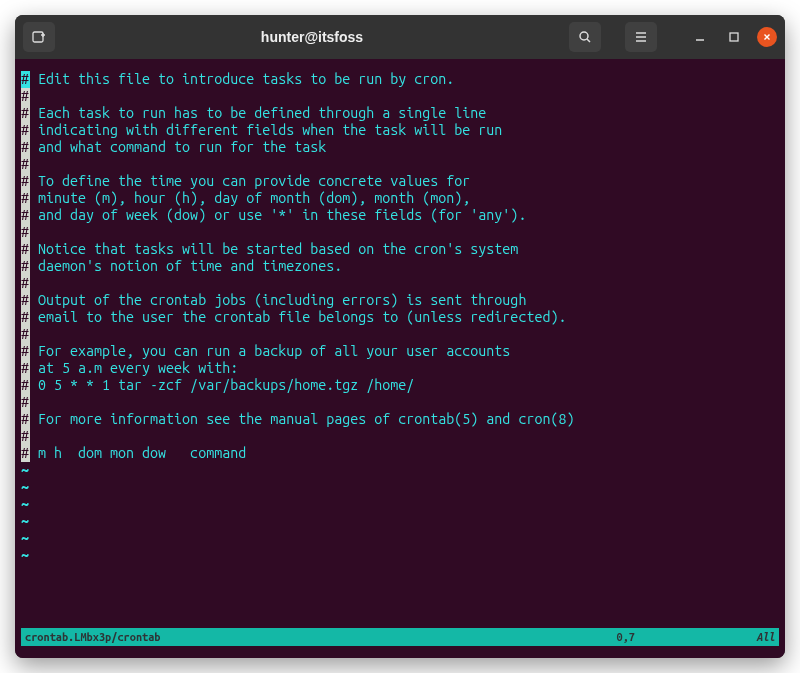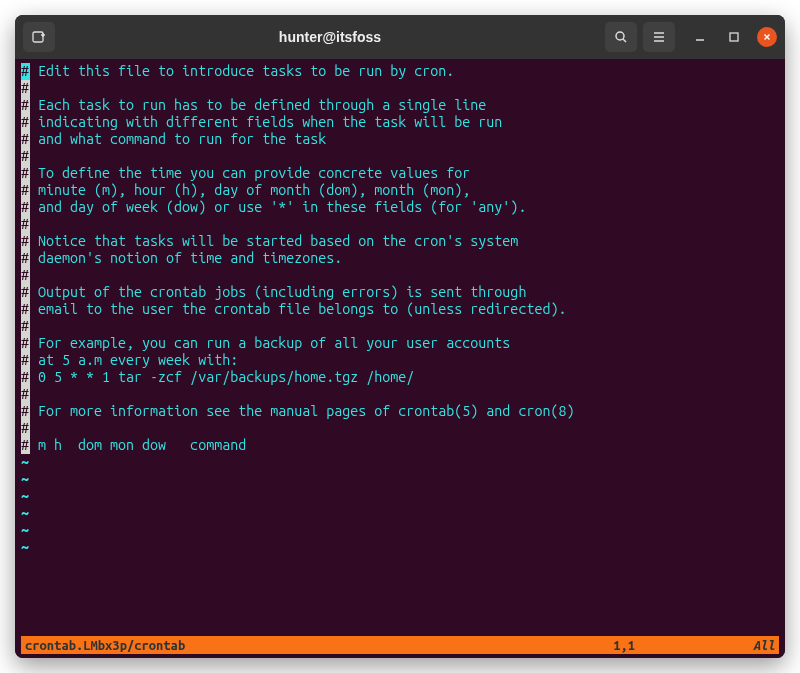--- a/index.html
+++ b/index.html
@@ -13,21 +13,21 @@
       overflow: hidden;
       display: flex;
       flex-direction: column;
     }
     .titlebar {
       height: 44px;
       background: #333333;
       display: flex;
       align-items: center;
       padding: 16px 8px;
-      gap: 6px;
+      gap: 24px;
     }
     .tb-btn {
       width: 32px;
       height: 30px;
       background: #404040;
       border-radius: 5px;
       display: flex;
       align-items: center;
       justify-content: center;
     }
@@ -43,21 +43,21 @@
     .wc-item { width: 22px; height: 22px; display: flex; align-items: center; justify-content: center; }
     .wc-close {
       width: 20px; height: 20px;
       background: #e95420;
       border-radius: 50%;
       display: flex; align-items: center; justify-content: center;
     }
     .terminal {
       flex: 1;
       background: #300a24;
-      padding: 4px 6px;
+      padding: 12px 6px;
       font-family: "Ubuntu Mono", "DejaVu Sans Mono", monospace;
       font-size: 14.3px;
       line-height: 17px;
       color: #34e2e2;
       position: relative;
       display: flex;
       flex-direction: column;
     }
     .content { flex: 0 0 auto; white-space: pre; }
     .line { display: block; }
@@ -70,27 +70,27 @@
     }
     .cursor-hash {
       display: inline-block;
       width: 9px;
       background: #34e2e2;
       color: #300a24;
     }
     .tilde { color: #34e2e2; font-weight: bold; }
     .status {
       margin-top: auto;
-      background: #f97316;
+      background: #14b8a6;
       color: #2e3436;
       font-weight: bold;
       display: flex;
       padding: 0 4px;
       font-family: "Ubuntu Mono", monospace;
-      font-size: 13px;
+      font-size: 11px;
       line-height: 18px;
     }
     .status-file { flex: 1; }
     .status-pos { width: 140px; }
     .status-all { text-align: right; font-style: italic; }
   </style>
 </head>
 <body>
 
 <div class="window">
@@ -133,17 +133,17 @@
           <line x1="9" y1="3" x2="3" y2="9" stroke="#fff" stroke-width="1.6"></line>
         </svg>
       </div>
     </div>
   </div>
 
   <div class="terminal">
     <div class="content" id="content"><span class="line"><span class="cursor-hash">#</span><span> Edit this file to introduce tasks to be run by cron.</span></span><span class="line"><span class="hash-col">#</span><span> </span></span><span class="line"><span class="hash-col">#</span><span> Each task to run has to be defined through a single line</span></span><span class="line"><span class="hash-col">#</span><span> indicating with different fields when the task will be run</span></span><span class="line"><span class="hash-col">#</span><span> and what command to run for the task</span></span><span class="line"><span class="hash-col">#</span><span> </span></span><span class="line"><span class="hash-col">#</span><span> To define the time you can provide concrete values for</span></span><span class="line"><span class="hash-col">#</span><span> minute (m), hour (h), day of month (dom), month (mon),</span></span><span class="line"><span class="hash-col">#</span><span> and day of week (dow) or use '*' in these fields (for 'any').</span></span><span class="line"><span class="hash-col">#</span><span> </span></span><span class="line"><span class="hash-col">#</span><span> Notice that tasks will be started based on the cron's system</span></span><span class="line"><span class="hash-col">#</span><span> daemon's notion of time and timezones.</span></span><span class="line"><span class="hash-col">#</span><span> </span></span><span class="line"><span class="hash-col">#</span><span> Output of the crontab jobs (including errors) is sent through</span></span><span class="line"><span class="hash-col">#</span><span> email to the user the crontab file belongs to (unless redirected).</span></span><span class="line"><span class="hash-col">#</span><span> </span></span><span class="line"><span class="hash-col">#</span><span> For example, you can run a backup of all your user accounts</span></span><span class="line"><span class="hash-col">#</span><span> at 5 a.m every week with:</span></span><span class="line"><span class="hash-col">#</span><span> 0 5 * * 1 tar -zcf /var/backups/home.tgz /home/</span></span><span class="line"><span class="hash-col">#</span><span> </span></span><span class="line"><span class="hash-col">#</span><span> For more information see the manual pages of crontab(5) and cron(8)</span></span><span class="line"><span class="hash-col">#</span><span> </span></span><span class="line"><span class="hash-col">#</span><span> m h  dom mon dow   command</span></span><span class="line tilde">~</span><span class="line tilde">~</span><span class="line tilde">~</span><span class="line tilde">~</span><span class="line tilde">~</span><span class="line tilde">~</span></div>
     <div class="status">
       <span class="status-file">crontab.LMbx3p/crontab</span>
-      <span class="status-pos">1,1</span>
+      <span class="status-pos">0,7</span>
       <span class="status-all">All</span>
     </div>
   </div>
 </div>
 
 </body></html>

